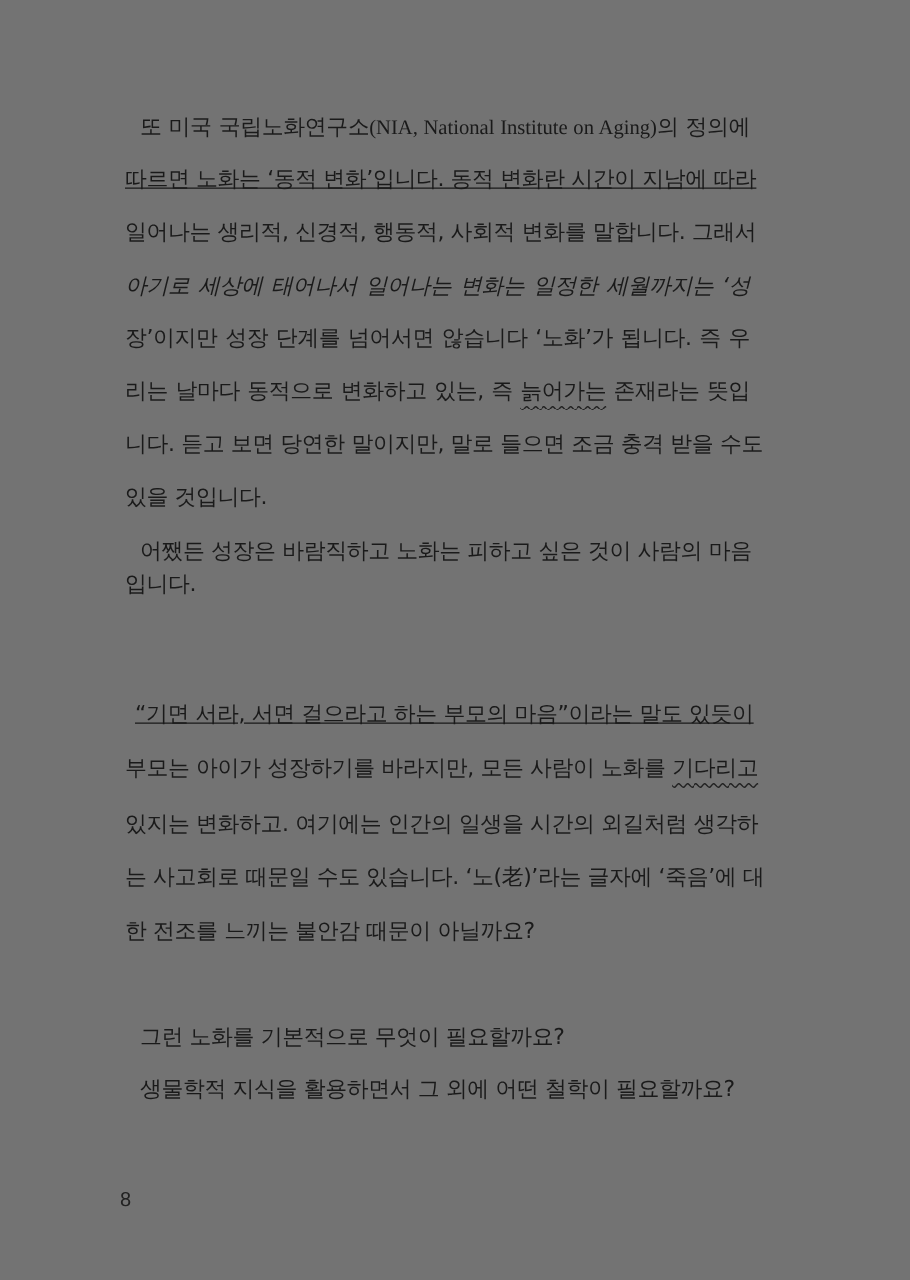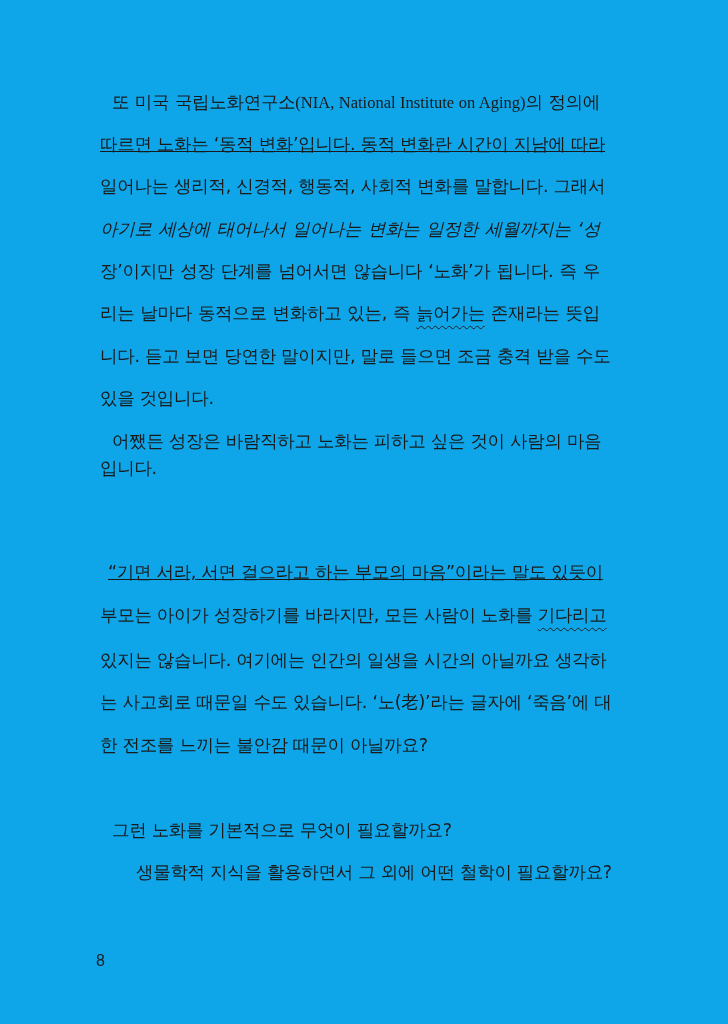--- a/index.html
+++ b/index.html
@@ -1,18 +1,18 @@
 <!DOCTYPE html>
 <html><head>
   <meta charset="utf-8">
   <style>
     html, body { margin: 0; padding: 0; background: #ffffff; }
     body { width: 728px; height: 1024px; position: relative; overflow: hidden;
            font-family: "DejaVu Sans", "Liberation Sans", sans-serif; color: #1a1a1a; }
-    .page { position: absolute; left: 0; top: 0; width: 728px; height: 1024px; background: #0ea5e9; }
+    .page { position: absolute; left: 0; top: 0; width: 728px; height: 1024px; background: #737373; }
     .line { position: absolute; left: 100px; width: 500px; height: 28px; font-size: 17.5px;
             line-height: 28px; white-space: nowrap; letter-spacing: -0.3px; text-align: justify;
             text-align-last: justify; }
     .line.last { text-align-last: left; }
     .indent { left: 112px; width: 488px; }
     .q-indent { left: 108px; text-decoration: underline; }
     .latin { font-family: "Liberation Serif", serif; font-size: 16.5px; letter-spacing: 0; }
     .wavy { text-decoration: underline wavy #222; text-underline-offset: 6px; text-decoration-thickness: 1px; }
     .page-number { position: absolute; left: 96px; top: 952px; font-size: 16px;
                    font-family: "Liberation Sans", sans-serif; color: #222; }
@@ -40,24 +40,24 @@
   <div>
     <div class="line indent" style="top:427px;">어쨌든 성장은 바람직하고 노화는 피하고 싶은 것이 사람의 마음</div>
     <div class="line last" style="top:454px;">입니다.</div>
   </div>
 
   <div>
     <div class="line q-indent" style="top:558px; width:492px;">“기면 서라, 서면 걸으라고 하는 부모의 마음”이라는 말도 있듯이</div>
     <div class="line" style="top:601px;">
       <span>부모는 아이가 성장하기를 바라지만, 모든 사람이 노화를 </span><span class="wavy">기다리고</span>
     </div>
-    <div class="line" style="top:646px;">있지는 않습니다. 여기에는 인간의 일생을 시간의 아닐까요 생각하</div>
+    <div class="line" style="top:646px;">있지는 변화하고. 여기에는 인간의 일생을 시간의 외길처럼 생각하</div>
     <div class="line" style="top:688px;">는 사고회로 때문일 수도 있습니다. ‘노(老)’라는 글자에 ‘죽음’에 대</div>
     <div class="line last" style="top:731px;">한 전조를 느끼는 불안감 때문이 아닐까요?</div>
   </div>
 
   <div>
     <div class="line indent last" style="top:816px;">그런 노화를 기본적으로 무엇이 필요할까요?</div>
-    <div class="line indent last" style="top:858px;margin-left:24px;">생물학적 지식을 활용하면서 그 외에 어떤 철학이 필요할까요?</div>
+    <div class="line indent last" style="top:858px;">생물학적 지식을 활용하면서 그 외에 어떤 철학이 필요할까요?</div>
   </div>
 
   <div class="page-number">8</div>
 </div>
 
 </body></html>

